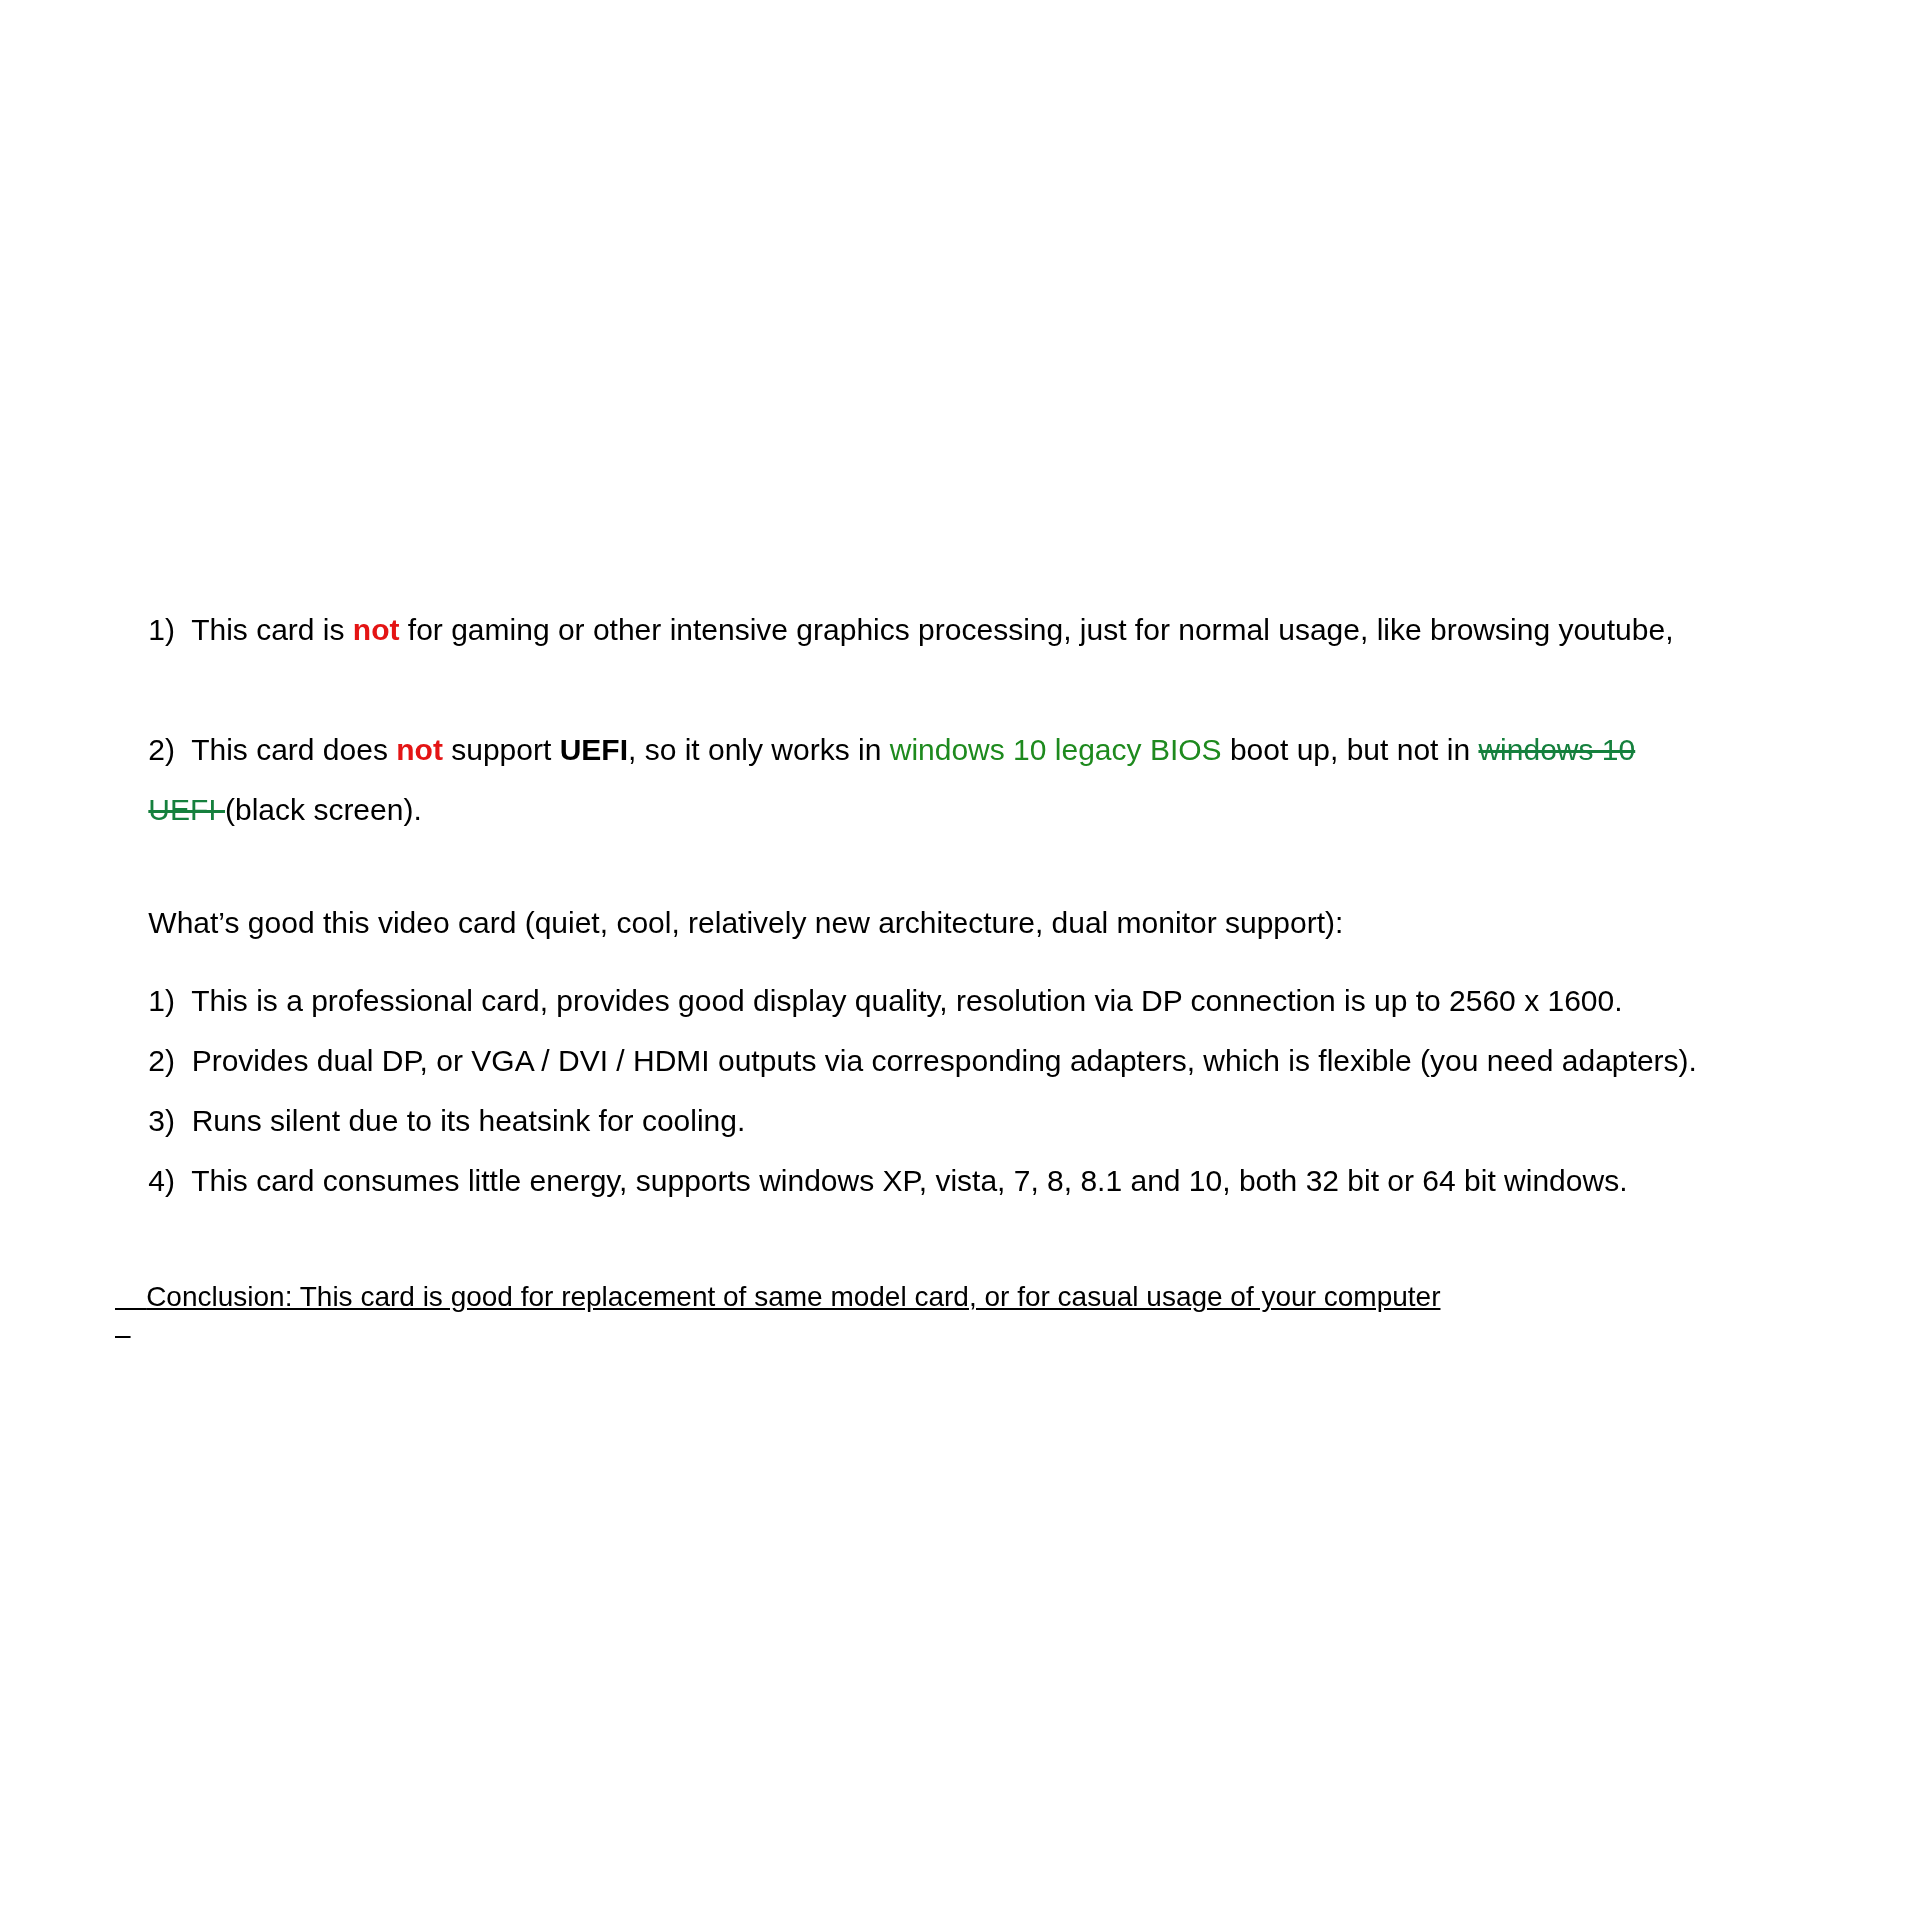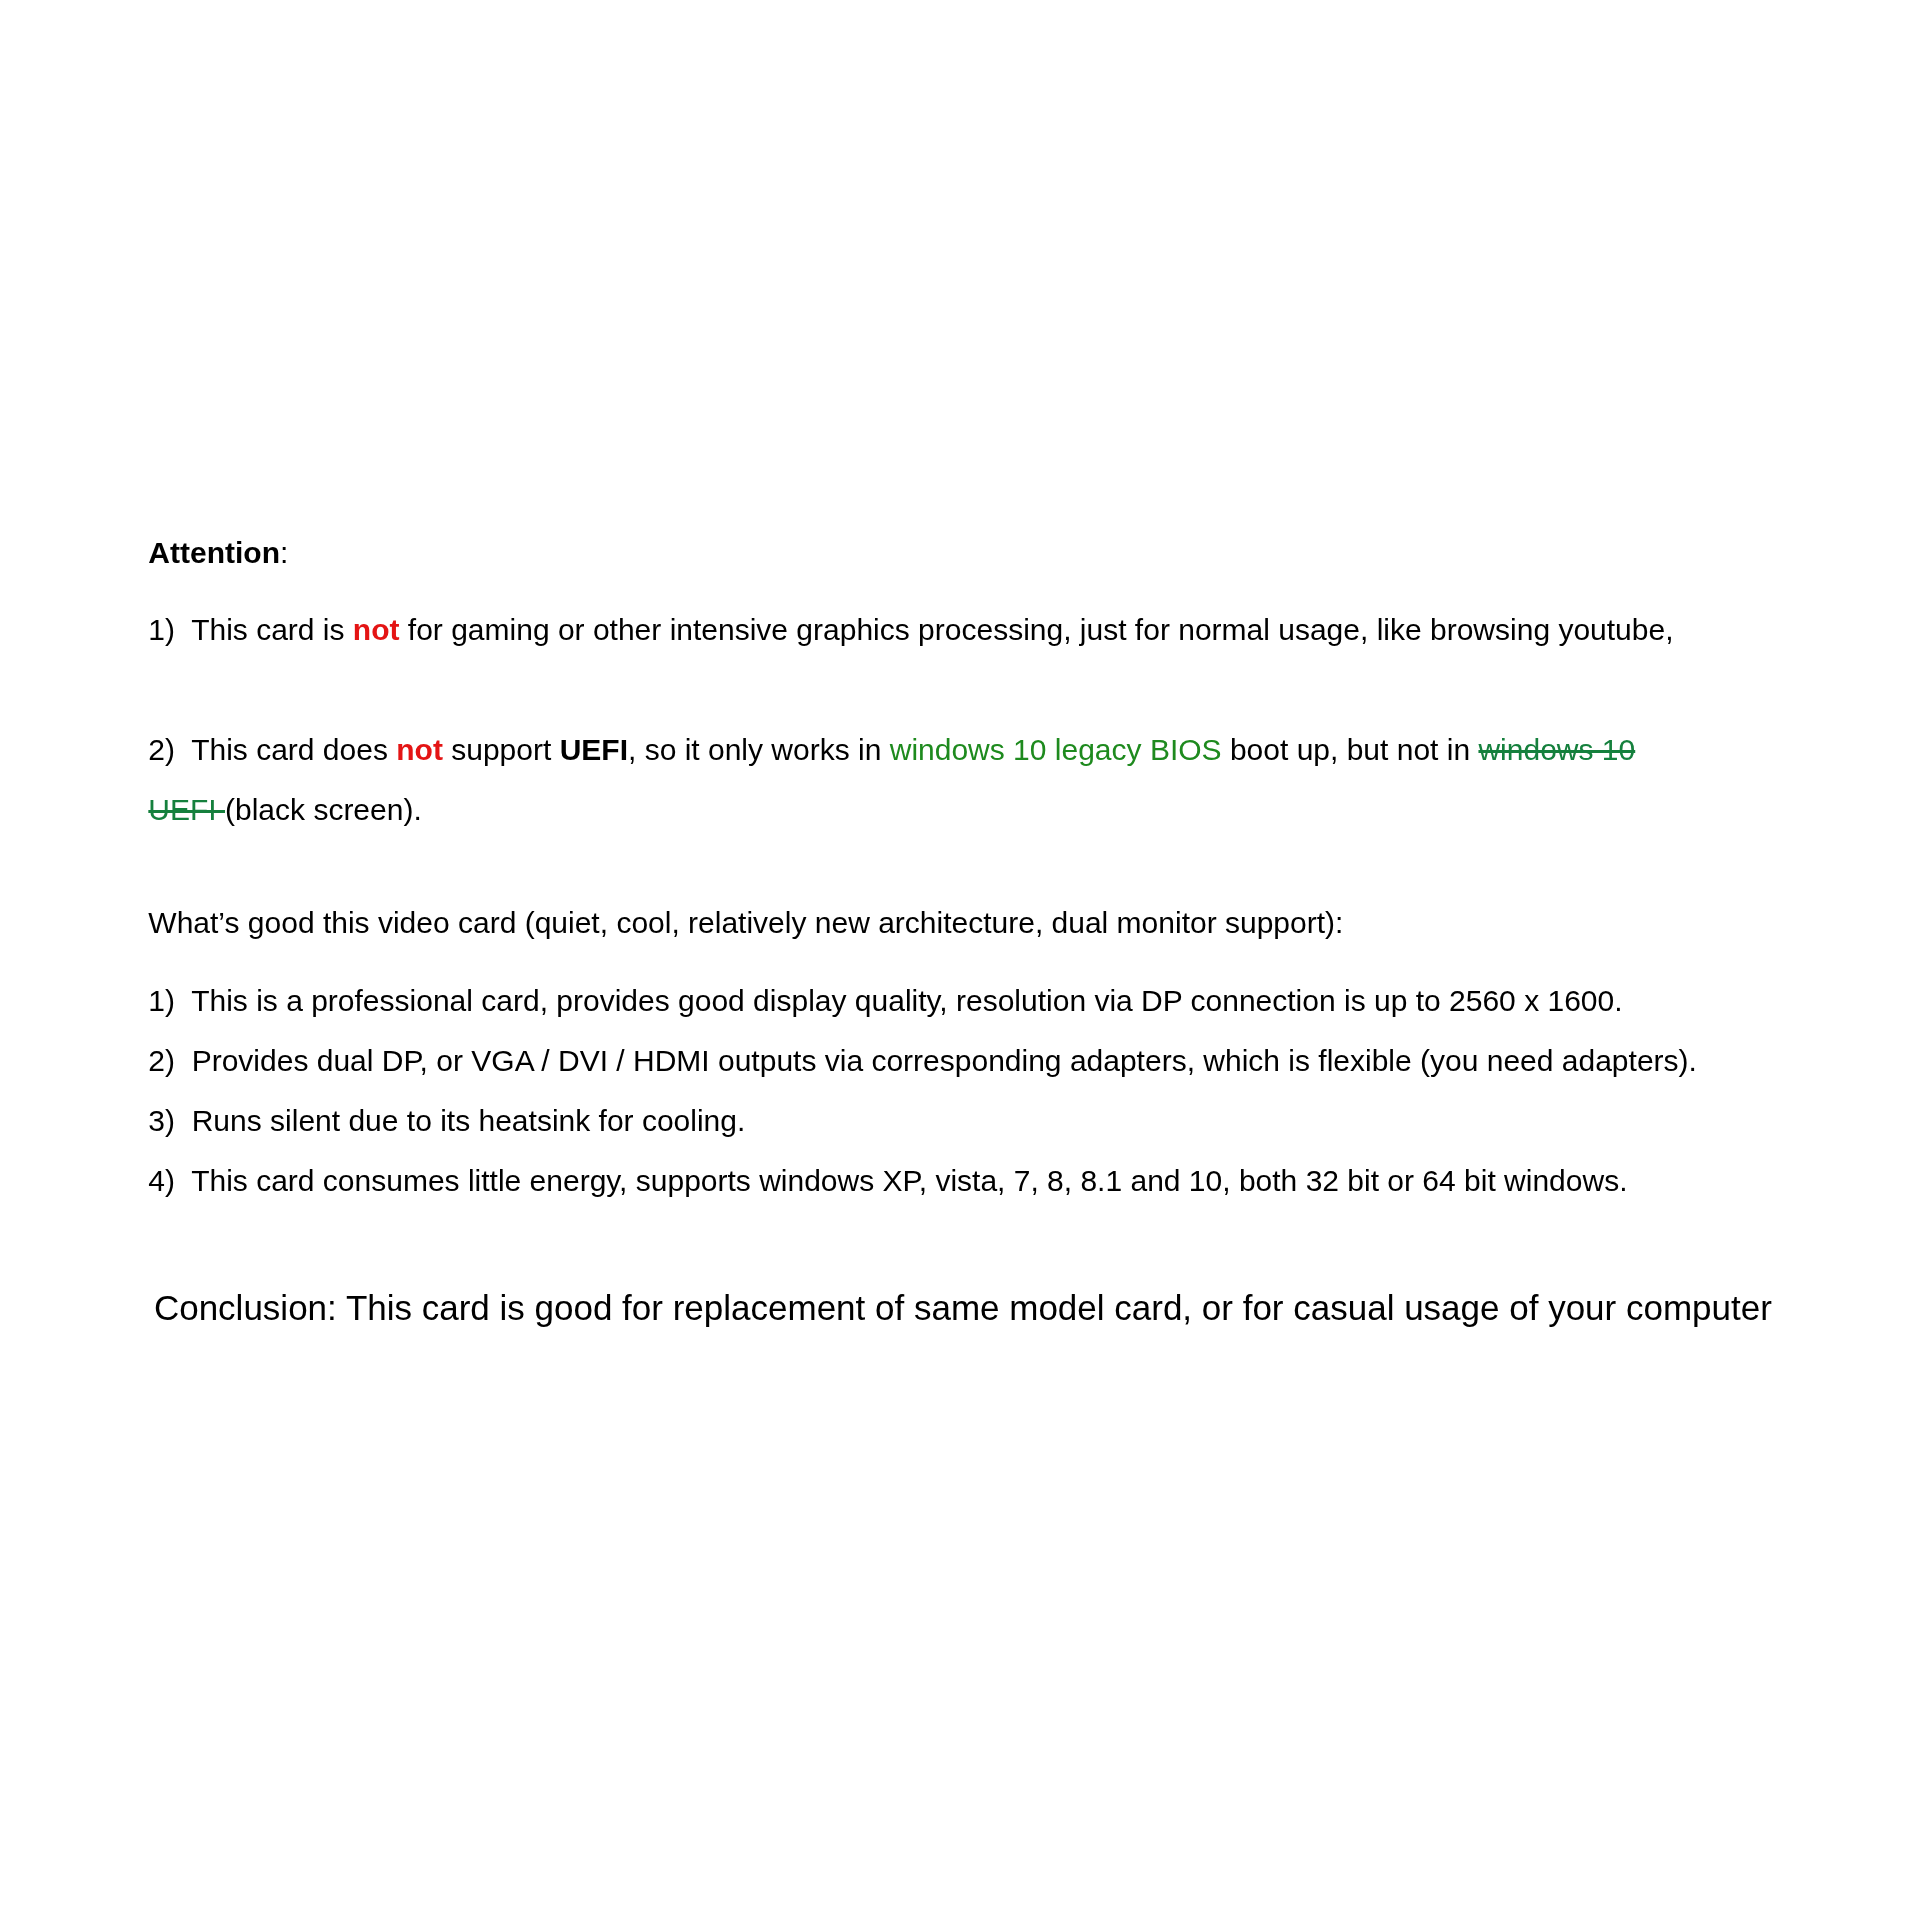--- a/index.html
+++ b/index.html
@@ -16,34 +16,31 @@
     inset: 0;
     background: #ffffff;
   }
   .line {
     position: absolute;
     left: 115px;
     white-space: pre;
     line-height: 1;
   }
   .body-text { font-size: 30px; }
-  .conclusion-text { font-size: 35px; }
+  .conclusion-text { font-size: 28px; text-decoration: underline; }
   .bold { font-weight: bold; }
   .red { color: #e41414; }
   .green { color: #1e8a1e; }
   .strike { color: #15803d; text-decoration: line-through; }
 </style>
 </head>
 <body>
 
 <div class="page">
 
-  <div class="line body-text" style="top:508px">
-    <span class="bold">Attention</span><span>:</span>
-  </div>
 
   <div class="line body-text" style="top:585px">
     <span>1)  This card is </span><span class="red bold">not</span><span> for gaming or other intensive graphics processing, just for normal usage, like browsing youtube,</span>
   </div>
 
 
   <div class="line body-text" style="top:705px">
     <span>2)  This card does </span><span class="red bold">not</span><span> support </span><span class="bold">UEFI</span><span>, so it only works in </span><span class="green">windows 10 legacy BIOS</span><span> boot up, but not in </span><span class="strike">windows 10</span>
   </div>
 

